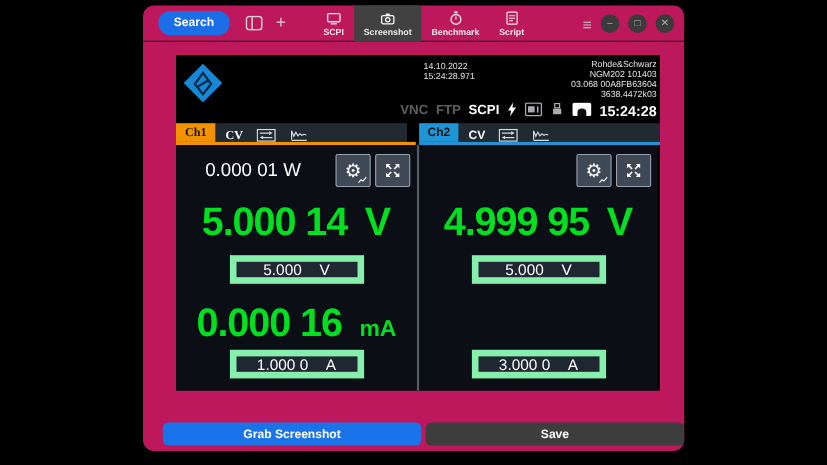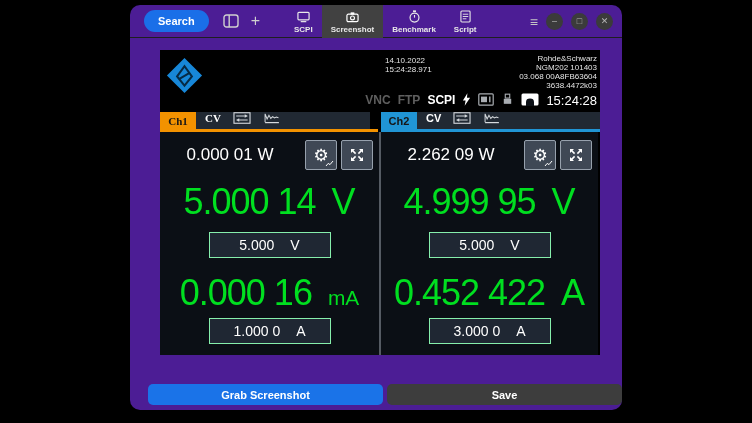--- a/index.html
+++ b/index.html
@@ -1,21 +1,21 @@
 <!DOCTYPE html>
 <html><head>
 <meta charset="utf-8">
 <style>
   * { margin:0; padding:0; box-sizing:border-box; }
   html,body { width:752px; height:423px; background:#000; font-family:"Liberation Sans", sans-serif; overflow:hidden; }
   .stage { position:relative; width:752px; height:423px; background:#000; }
 
   
   .window { position:absolute; left:130px; top:5px; width:492px; height:405px;
-            background:#4c1d95; border-radius:10px; }
+            background:#be185d; border-radius:10px; }
 
   
   .titlebar { position:relative; height:33px; display:flex; align-items:center;
               border-bottom:1px solid #1f1f1f; }
   .search-btn { margin-left:14px; background:#1a6fe8; color:#fff; font-size:11px; font-weight:bold;
                 border:none; border-radius:14px; padding:5px 14px; cursor:pointer; }
   .tb-ic { margin-left:14px; display:flex; align-items:center; color:#cfcfcf; }
   .tb-plus { margin-left:12px; font-size:16px; color:#cfcfcf; line-height:1; }
   .tabs { position:absolute; left:155px; top:0; height:33px; display:flex; }
   .tab { height:33px; padding:3px 9px 2px 9px; display:flex; flex-direction:column;
@@ -32,31 +32,31 @@
 
   .rs-logo { position:absolute; left:6px; top:7px; }
   .dt-block { position:absolute; left:225px; top:6px; width:100px; text-align:left;
               font-size:8px; line-height:9px; color:#e4e4e4; }
   .dev-block { position:absolute; right:3px; top:4px; text-align:right;
                font-size:8px; line-height:9px; color:#e4e4e4; }
 
   .statusrow { position:absolute; top:43px; right:3px; height:17px; display:flex; gap:7px; }
   .st-dim { color:#5f5f5f; font-size:12px; font-weight:bold; }
   .st-on  { color:#fff; font-size:12px; font-weight:bold; }
-  .st-clock { color:#fff; font-size:13px; font-weight:normal; }
+  .st-clock { color:#fff; font-size:13px; font-weight:bold; }
 
   
   .tabstrip { position:absolute; top:62px; height:17px; display:flex; }
   .strip-l { left:0; width:210px;font-family:Liberation Serif, serif; }
   .strip-r { left:221px; width:219px; }
   .chan-name { width:36px; display:flex; align-items:center; justify-content:center;
                font-size:11px; font-weight:bold; color:#151515; }
   .ch1 .chan-name { background:#f39200; }
   .ch2 .chan-name { background:#2095d5; }
-  .chan-rest { flex:1; background:#212933; display:flex; align-items:flex-start; gap:12px; padding-left:9px; }
+  .chan-rest { flex:1; background:#212933; display:flex; align-items:flex-end; gap:12px; padding-left:9px; }
   .chan-mode { color:#fff; font-size:11px; font-weight:bold; }
   .underline { position:absolute; top:79px; height:3px; }
   .ul-1 { left:0; width:218px; background:#f39200; }
   .ul-2 { left:221px; width:219px; background:#2095d5; }
 
   
   .panels { position:absolute; top:82px; left:0; width:440px; height:223px; display:flex; }
   .panel { width:219px; height:223px; background:#0b0f15; position:relative; }
   .panel.right { border-left:2px solid #555b63; }
 
@@ -64,28 +64,28 @@
                 color:#fff; font-size:17px; white-space:nowrap; }
   .icon-btn { position:absolute; top:8px; width:32px; height:30px; background:#3f4855;
               border:1px solid #97a1ad; border-radius:2px;
               display:flex; align-items:center; justify-content:center; }
   .btn-gear { right:42px; }
   .btn-exp  { right:6px; }
   .gear-glyph { color:#fff; font-size:17px; line-height:1; }
   .gear-sub { position:absolute; right:2px; bottom:2px; }
 
   .reading { position:absolute; left:0; width:100%; text-align:center; color:#00df20;
-             font-size:36px; letter-spacing:-1px; white-space:nowrap; line-height:40px; }
+             font-size:36px; letter-spacing:-1px; white-space:nowrap; line-height:40px;font-weight:bold; }
   .read-v { top:50px; }
   .read-c { top:141px; }
   .reading .unit { margin-left:7px; letter-spacing:0; }
   .reading .unit.small { font-size:0.58em; }
 
   .set-box { position:absolute; left:50%; transform:translateX(-50%); width:122px; height:26px;
-             background:#1f2733; border:1px solid #86efac;
+             background:#1f2733; border:6px solid #86efac;
              display:flex; align-items:center; justify-content:center; gap:16px;
              color:#fff; font-size:14px; }
   .set-v { top:100px; }
   .set-c { top:186px; }
 
   
   .footer { position:absolute; left:18px; right:0; bottom:5px; height:21px; display:flex; gap:4px; }
   .f-btn { flex:1; border:none; border-radius:5px; color:#fff; font-size:11px; font-weight:bold;
            display:flex; align-items:center; justify-content:center; cursor:pointer; }
   .f-grab { background:#1a73e8; }
@@ -280,24 +280,20 @@
             <span>0.000 16</span>
             <span class="unit small">mA</span>
           </div>
           <div class="set-box set-c">
             <span>1.000 0</span>
             <span>A</span>
           </div>
         </div>
 
         <div class="panel right">
-          <div class="power-text">
-            <span>2.262 09</span>
-            <span class="unit">W</span>
-          </div>
           <div class="icon-btn btn-gear">
             <span class="gear-glyph">⚙</span>
             <svg class="gear-sub" width="9" height="7" viewBox="0 0 9 7">
               <path d="M1 6 L3.2 3.4 L5 4.6 L8 1" stroke="#fff" stroke-width="1" fill="none"></path>
             </svg>
           </div>
           <div class="icon-btn btn-exp">
             <svg width="16" height="16" viewBox="0 0 16 16">
               <path d="M6.6 6.6 L3.4 3.4 M9.4 6.6 L12.6 3.4 M6.6 9.4 L3.4 12.6 M9.4 9.4 L12.6 12.6" stroke="#fff" stroke-width="1.5"></path>
               <polygon points="2,6 2,2 6,2" fill="#fff"></polygon>
@@ -309,24 +305,20 @@
 
           <div class="reading read-v">
             <span>4.999 95</span>
             <span class="unit">V</span>
           </div>
           <div class="set-box set-v">
             <span>5.000</span>
             <span>V</span>
           </div>
 
-          <div class="reading read-c">
-            <span>0.452 422</span>
-            <span class="unit">A</span>
-          </div>
           <div class="set-box set-c">
             <span>3.000 0</span>
             <span>A</span>
           </div>
         </div>
       </div>
     </div>
 
     <div class="footer">
       <button class="f-btn f-grab">Grab Screenshot</button>

